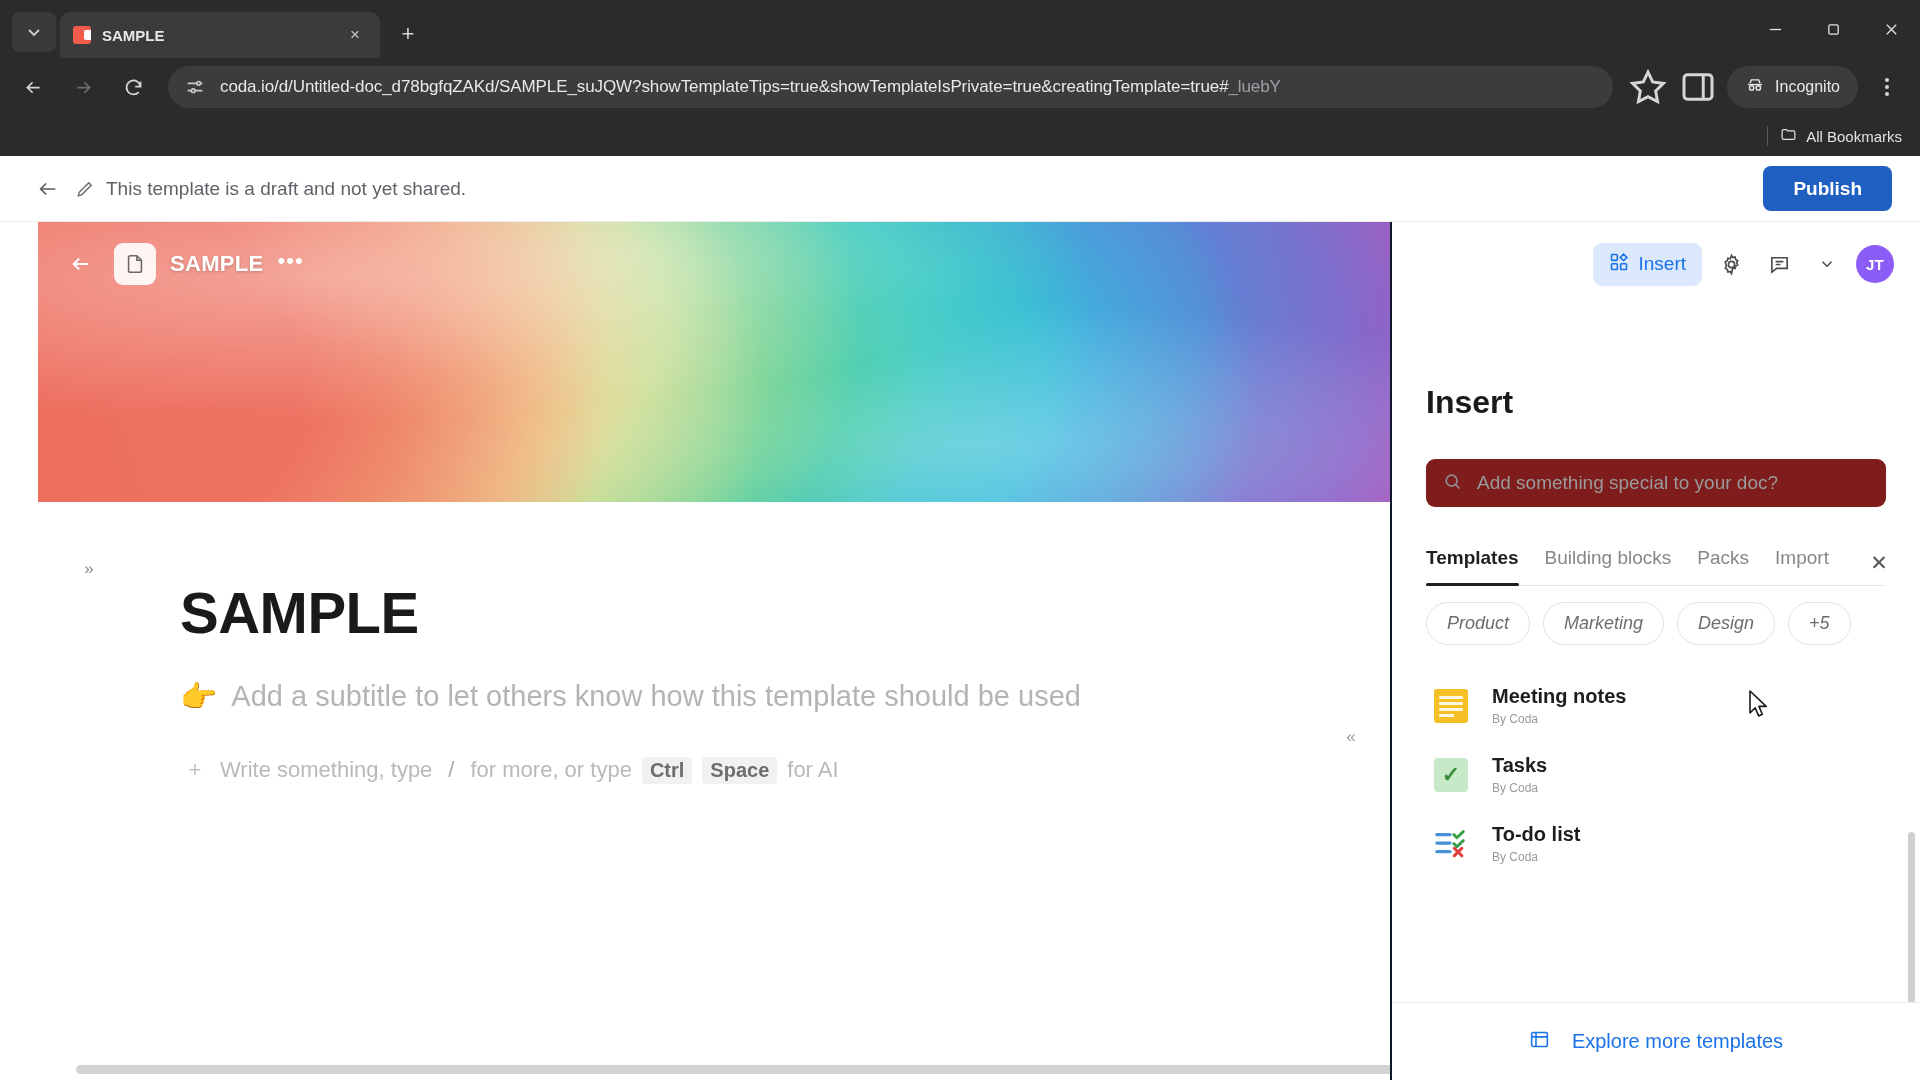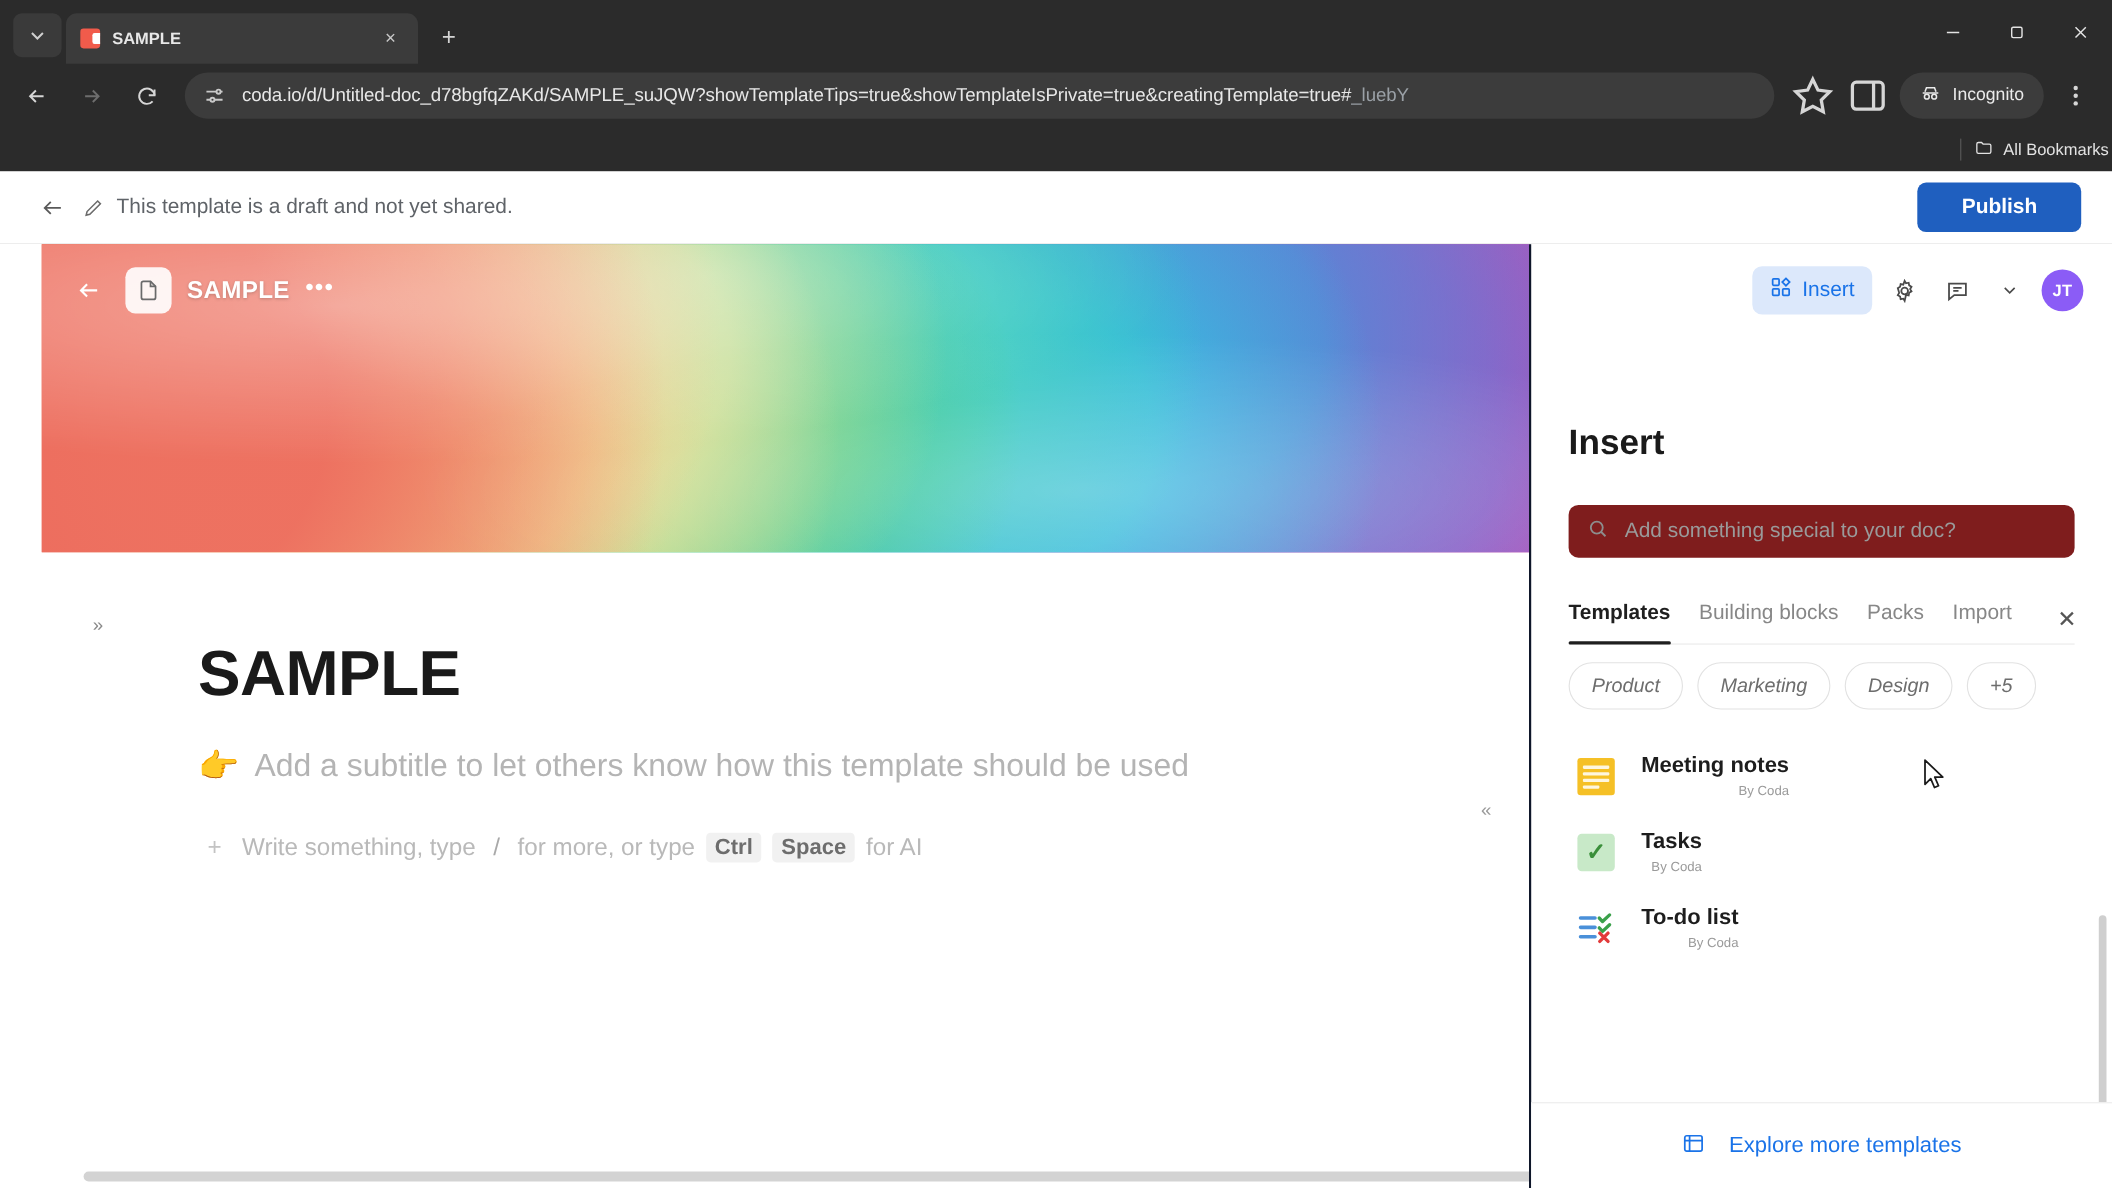--- a/index.html
+++ b/index.html
@@ -59,38 +59,38 @@
   .omni-url .frag { color:#9aa0a6; }
   .star-btn { width:42px;height:42px;border-radius:50%;display:flex;align-items:center;justify-content:center;color:#d6d6d6;flex:none; }
   .side-btn { width:42px;height:42px;display:flex;align-items:center;justify-content:center;color:#d6d6d6;flex:none; }
   .incognito-pill {
     height:42px; border-radius:21px; background:#3c3c3c; display:flex; align-items:center;
     gap:10px; padding:0 18px; color:#eaeaea; font-size:16px; flex:none;
   }
   .kebab { width:42px;height:46px;display:flex;flex-direction:column;align-items:center;justify-content:center;gap:3px;flex:none; }
   .kebab i { width:4px;height:4px;border-radius:50%;background:#d6d6d6;display:block; }
 
-  .bookmarkbar { height:40px; display:flex; align-items:center; justify-content:flex-end; padding:0 3px; gap:12px; }
+  .bookmarkbar { height:40px; display:flex; align-items:center; justify-content:flex-end; padding:0 18px; gap:12px; }
   .bm-sep { width:1px; height:20px; background:#5a5a5a; }
   .bm-item { display:flex; align-items:center; gap:9px; color:#e3e3e3; font-size:15px; }
   .bm-item svg { width:17px;height:17px; }
 
   
   .app { width:100%; height:calc(1080px - 156px); background:#ffffff; position:relative; }
 
   .draft-bar {
     height:66px; display:flex; align-items:center; padding:0 28px; gap:0;
     background:#ffffff; border-bottom:1px solid #ececec;
   }
   .draft-back { width:40px;height:40px;display:flex;align-items:center;justify-content:center;color:#5a5a5a; }
   .draft-pencil { width:34px;height:40px;display:flex;align-items:center;justify-content:center;color:#6b6b6b; }
   .draft-text { color:#5f6368; font-size:19px; margin-left:4px; }
   .publish-btn {
     margin-left:auto; background:#1f5fbf; color:#ffffff; font-size:19px; font-weight:700;
-    padding:13px 40px; border-radius:8px; border:none; line-height:1;
+    padding:13px 30px; border-radius:8px; border:none; line-height:1;
   }
 
   .workspace { display:flex; height:calc(100% - 66px); position:relative; }
 
   
   .doc-col { width:1390px; position:relative; background:#ffffff; padding-left:38px; padding-right:0; }
   .doc-card { position:relative; width:1352px; background:#fff; height:100%; }
 
   .cover {
     height:280px; width:100%; position:relative; overflow:hidden;
@@ -179,21 +179,21 @@
   .chips-row { display:flex; gap:14px; margin-top:34px; }
   .chip {
     display:flex; align-items:center; gap:9px; border-radius:22px; padding:11px 19px;
     font-size:18px; border:1px solid #e2e2e2; color:#5b5b5b; background:#fff; white-space:nowrap;
   }
   .chip.solid { background:#f0f0f0; border-color:#f0f0f0; color:#202020; font-weight:700; }
   .chips-row2 { display:flex; gap:13px; margin-top:16px;font-style:italic; }
   .chip.small { padding:10px 20px; font-size:18px; color:#6d6d6d; }
 
   .tpl-list { margin-top:26px; }
-  .tpl-item { display:flex; align-items:center; gap:22px; padding:14px 0 14px 6px;text-align:right; }
+  .tpl-item { display:flex; align-items:center; gap:22px; padding:14px 0 14px 6px; }
   .tpl-thumb { width:38px;height:38px;flex:none;border-radius:4px;display:flex;align-items:center;justify-content:center; }
   .tpl-name { font-size:20px; font-weight:700; color:#1d1d1d; }
   .tpl-by { font-size:12px; color:#9a9a9a; margin-top:4px; }
 
   .panel-vscroll { position:absolute; right:5px; top:610px; width:7px; height:180px; background:#cfcfcf; border-radius:4px; }
 
   .panel-footer {
     position:absolute; left:0; right:0; bottom:0; height:78px; border-top:1px solid #ececec;
     display:flex; align-items:center; justify-content:center; gap:22px; background:#fff;
   }

